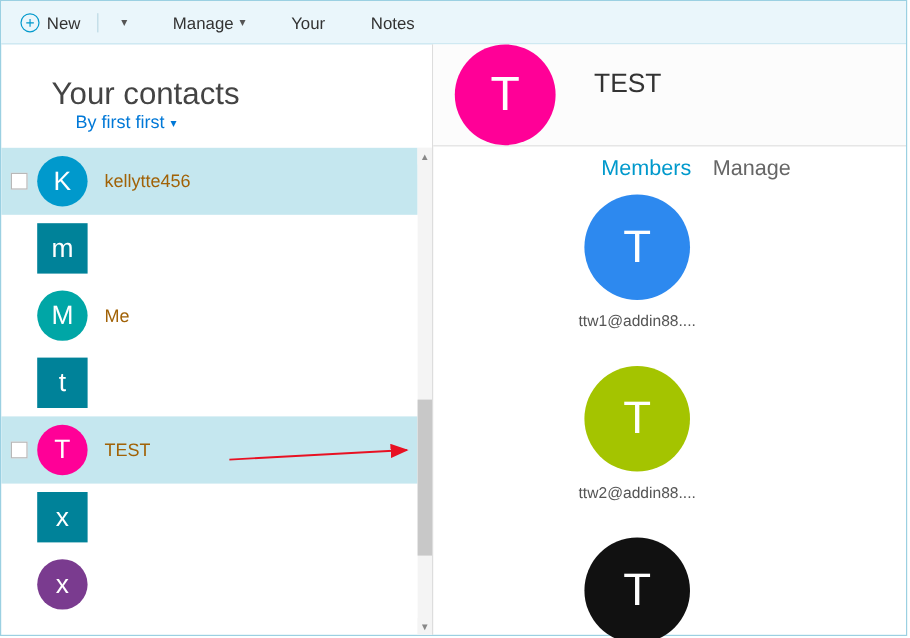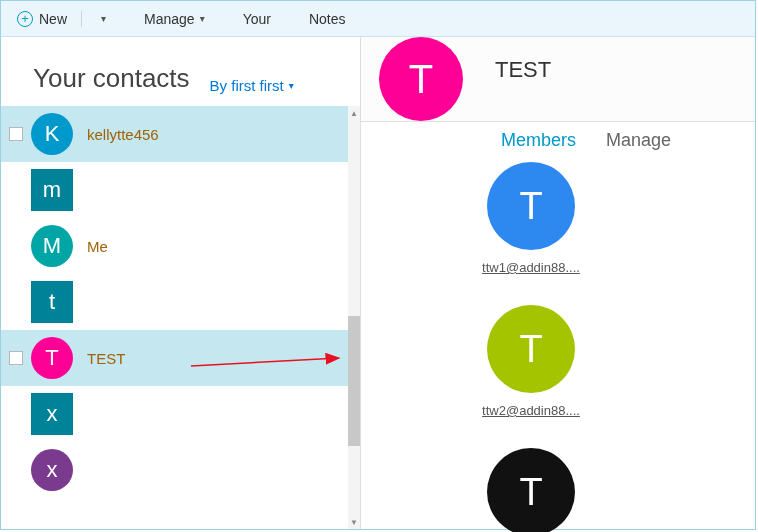--- a/index.html
+++ b/index.html
@@ -11,21 +11,21 @@
   .tb-btn { display: flex; align-items: center; height: 28px; padding: 0 8px; cursor: pointer; }
   .tb-sep { width: 1px; height: 16px; background: #bcd9e4; margin: 0 2px; }
   .plus-icon { width: 16px; height: 16px; border: 1.5px solid #0099cc; border-radius: 50%; display: flex; align-items: center; justify-content: center; color: #0099cc; font-size: 13px; line-height: 1; margin-right: 6px; }
   .chev { margin-left: 5px; font-size: 10px; color: #555; }
 
   
   .split { display: flex; height: calc(100% - 36px); }
 
   
   .left { width: 360px; border-right: 1px solid #ddd; position: relative; display: flex; flex-direction: column; }
-  .left-head { display: flex; align-items: flex-end; padding: 26px 10px 12px 32px; }
+  .left-head { display: flex; align-items: flex-start; padding: 26px 10px 12px 42px; flex-direction: column; }
   .left-title { font-size: 26px; font-weight: 300; color: #444; }
   .sort-btn { margin-left: 20px; color: #0078d7; font-size: 15px; cursor: pointer; display: flex; align-items: center; }
   .list-wrap { flex: 1; position: relative; overflow: hidden; }
   .list { position: absolute; top: 0; left: 0; right: 12px; }
   .row { display: flex; align-items: center; height: 56px; padding-left: 8px; cursor: pointer; }
   .row.sel { background: #c5e7ef; }
   .chk { width: 14px; height: 14px; border: 1px solid #b8b8b8; background: #fff; margin-right: 8px; flex-shrink: 0; visibility: hidden; }
   .row.sel .chk, .row.hov .chk { visibility: visible; }
   .av { width: 42px; height: 42px; display: flex; align-items: center; justify-content: center; color: #fff; font-size: 22px; flex-shrink: 0; margin-right: 14px; }
   .av.sq { border-radius: 0; }
@@ -39,28 +39,28 @@
   .sb-thumb { position: absolute; left: 0; width: 12px; background: #c8c8c8; }
 
   
   .arrow-svg { position: absolute; pointer-events: none; }
 
   
   .right { flex: 1; position: relative; display: flex; flex-direction: column; }
   .detail-head { height: 120px; display: flex; align-items: center; padding-left: 18px; border-bottom: 1px solid #e0e0e0; background: #fcfcfc; }
   .big-av { width: 84px; height: 84px; border-radius: 50%; display: flex; align-items: center; justify-content: center; color: #fff; font-size: 40px; margin-right: 32px; }
   .detail-title { font-size: 22px; color: #333; align-self: flex-start; margin-top: 20px; }
-  .tabs-wrap { position: absolute; left: 0; right:0; top: 120px; transform: translateY(-100%); padding-left: 140px; height:34px; display:flex; align-items:center; gap:30px; font-size:18px;}
+  .tabs-wrap { position: absolute; left: 0; right:0; top: 120px; transform: translateY(-100%); padding-left: 140px; height:34px; display:flex; align-items:center; gap:18px; font-size:18px;}
   .tab { cursor: pointer; color: #666; }
   .tab.active { color: #0099cc; }
 
   .members { padding: 40px 0 0 110px; display: flex; flex-wrap: wrap; gap: 30px 30px; width: 300px;}
   .member { width: 120px; display: flex; flex-direction: column; align-items: center; }
   .mem-av { width: 88px; height: 88px; border-radius: 50%; display: flex; align-items: center; justify-content: center; color: #fff; font-size: 38px; margin-bottom: 10px; }
-  .mem-lbl { font-size: 13px; color: #555; white-space: nowrap; overflow: hidden; text-overflow: ellipsis; max-width: 120px; text-align: right; text-decoration: underline; }
+  .mem-lbl { font-size: 13px; color: #555; white-space: nowrap; overflow: hidden; text-overflow: ellipsis; max-width: 120px; text-align: right; }
 </style>
 </head>
 <body>
 
 <div class="frame">
 
   <div class="toolbar">
     <div class="tb-btn">
       <span class="plus-icon">+</span>
       <span>New</span>

